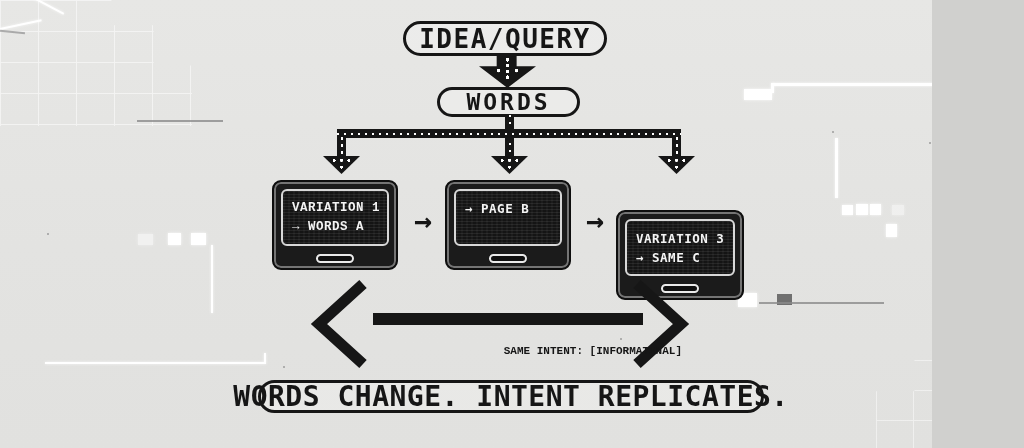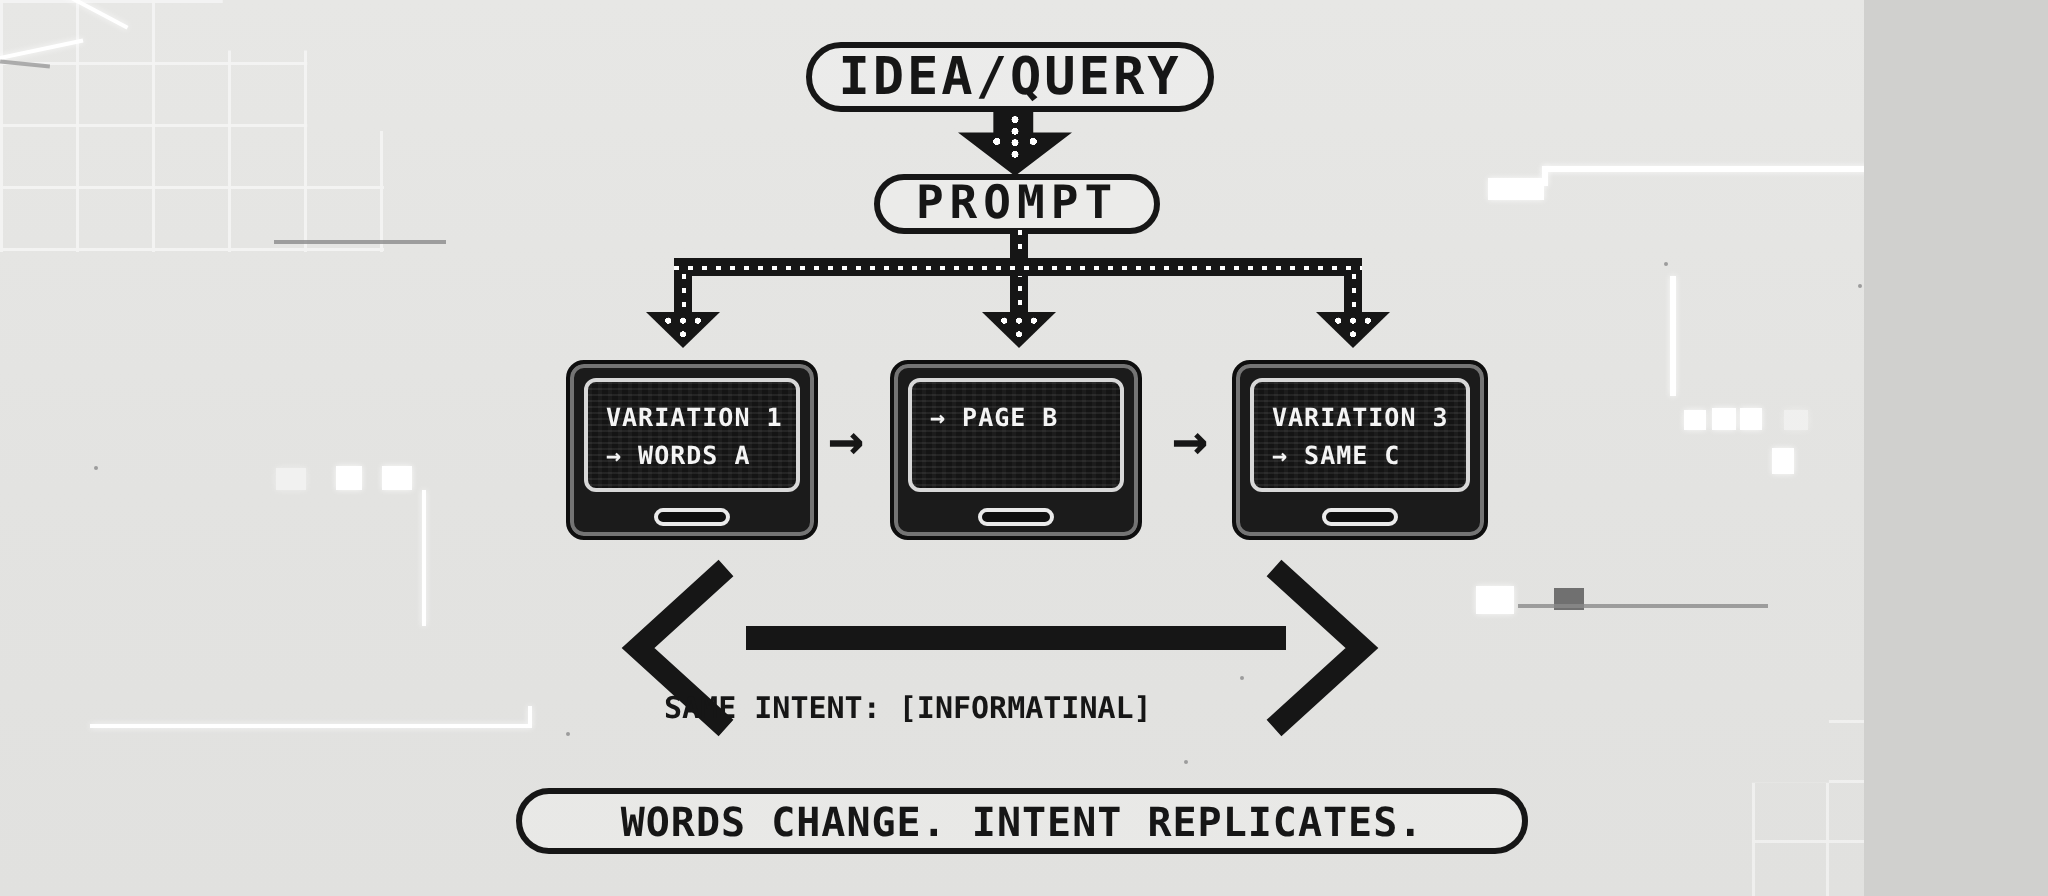--- a/index.html
+++ b/index.html
@@ -11,21 +11,21 @@
     color:#161616;
   }
   
   .pill{
     position:absolute;box-sizing:border-box;border:3.5px solid #161616;border-radius:999px;
     display:flex;align-items:center;justify-content:center;font-weight:bold;
     background:rgba(250,250,250,.30);white-space:nowrap;
   }
   .pill-idea{left:403px;top:21px;width:204px;height:35px;font-size:26px;letter-spacing:1.5px;}
   .pill-prompt{left:437px;top:87px;width:143px;height:30px;font-size:23px;letter-spacing:3px;}
-  .pill-tagline{left:258px;top:394px;width:506px;height:33px;font-size:20px;letter-spacing:.5px;border-width:3px;}
+  .pill-tagline{left:258px;top:380px;width:506px;height:33px;font-size:28px;letter-spacing:.5px;border-width:3px;}
   
   .bigarrow{
     position:absolute;left:479px;top:56px;width:57px;height:32px;background-color:#161616;
     clip-path:polygon(31% 0,66% 0,66% 32%,100% 32%,50% 100%,0 32%,31% 32%);
     background-image:
       radial-gradient(circle 1.8px at 50% 12%,#fff 95%,transparent),
       radial-gradient(circle 1.8px at 50% 30%,#fff 95%,transparent),
       radial-gradient(circle 1.8px at 34% 46%,#fff 95%,transparent),
       radial-gradient(circle 1.8px at 50% 48%,#fff 95%,transparent),
       radial-gradient(circle 1.8px at 66% 46%,#fff 95%,transparent),
@@ -50,21 +50,21 @@
       radial-gradient(circle 1.6px at 70% 24%,#fff 95%,transparent),
       radial-gradient(circle 1.6px at 50% 62%,#fff 95%,transparent);
   }
   .tri-l{left:323px;} .tri-c{left:491px;} .tri-r{left:658px;}
   
   .mon{
     position:absolute;top:180px;width:126px;height:90px;box-sizing:border-box;
     background:#1b1b1b;border:2.5px solid #0e0e0e;border-radius:9px;
     box-shadow:inset 0 0 0 2px rgba(205,205,205,.5);
   }
-  .mon-1{left:283px;} .mon-2{left:445px;} .mon-3{left:616px;width:128px;}
+  .mon-1{left:272px;font-family:Liberation Mono, monospace;} .mon-2{left:445px;} .mon-3{left:616px;width:128px;margin-top:30px;}
   .screen{
     position:absolute;left:7px;right:7px;top:7px;height:57px;box-sizing:border-box;
     border:2px solid #d8d8d8;border-radius:6px;background-color:#141414;
     background-image:
       repeating-linear-gradient(180deg,rgba(255,255,255,.07) 0 1px,transparent 1px 3px),
       repeating-linear-gradient(90deg,rgba(255,255,255,.035) 0 2px,transparent 2px 5px);
     padding:8px 0 0 9px;color:#f4f4f4;font-weight:bold;font-size:12.5px;
     line-height:1.55;letter-spacing:.5px;white-space:nowrap;overflow:hidden;
   }
   .mon-btn{
@@ -73,22 +73,22 @@
   }
   
   .flecha{
     position:absolute;top:202px;width:40px;height:36px;display:flex;align-items:center;justify-content:center;
     font-size:30px;font-weight:bold;color:#161616;
   }
   .flecha-1{left:403px;} .flecha-2{left:575px;}
   
   .spanarrow{position:absolute;left:306px;top:278px;width:388px;height:92px;}
   .same-intent{
-    position:absolute;left:332px;top:345px;width:350px;text-align:left;
-    font-size:15px;font-weight:bold;letter-spacing:0;white-space:nowrap;
+    position:absolute;left:332px;top:345px;width:350px;text-align:right;
+    font-size:11px;font-weight:bold;letter-spacing:0;white-space:nowrap;font-family:Liberation Mono, monospace;
   }
   
   .dec{position:absolute;}
   .grid-tl{
     left:0;top:0;width:192px;height:126px;opacity:.55;
     background-image:linear-gradient(rgba(255,255,255,.95) 1.5px,transparent 1.5px),
                      linear-gradient(90deg,rgba(255,255,255,.95) 1.5px,transparent 1.5px);
     background-size:38px 31px;
     clip-path:polygon(0 0,58% 0,58% 20%,80% 20%,80% 52%,100% 52%,100% 100%,0 100%);
   }
@@ -141,21 +141,21 @@
   <div class="speck" style="left:354px;top:134px;"></div>
   <div class="speck" style="left:620px;top:338px;"></div>
 
   <div class="pill pill-idea">
     <span>IDEA/QUERY</span>
   </div>
 
   <div class="bigarrow"></div>
 
   <div class="pill pill-prompt">
-    <span>PROMPT</span>
+    <span>WORDS</span>
   </div>
 
   <div class="conn v stem-top"></div>
   <div class="conn h hbar"></div>
   <div class="conn v stem-left"></div>
   <div class="conn v stem-right"></div>
   <div class="tri tri-l"></div>
   <div class="tri tri-c"></div>
   <div class="tri tri-r"></div>
 

